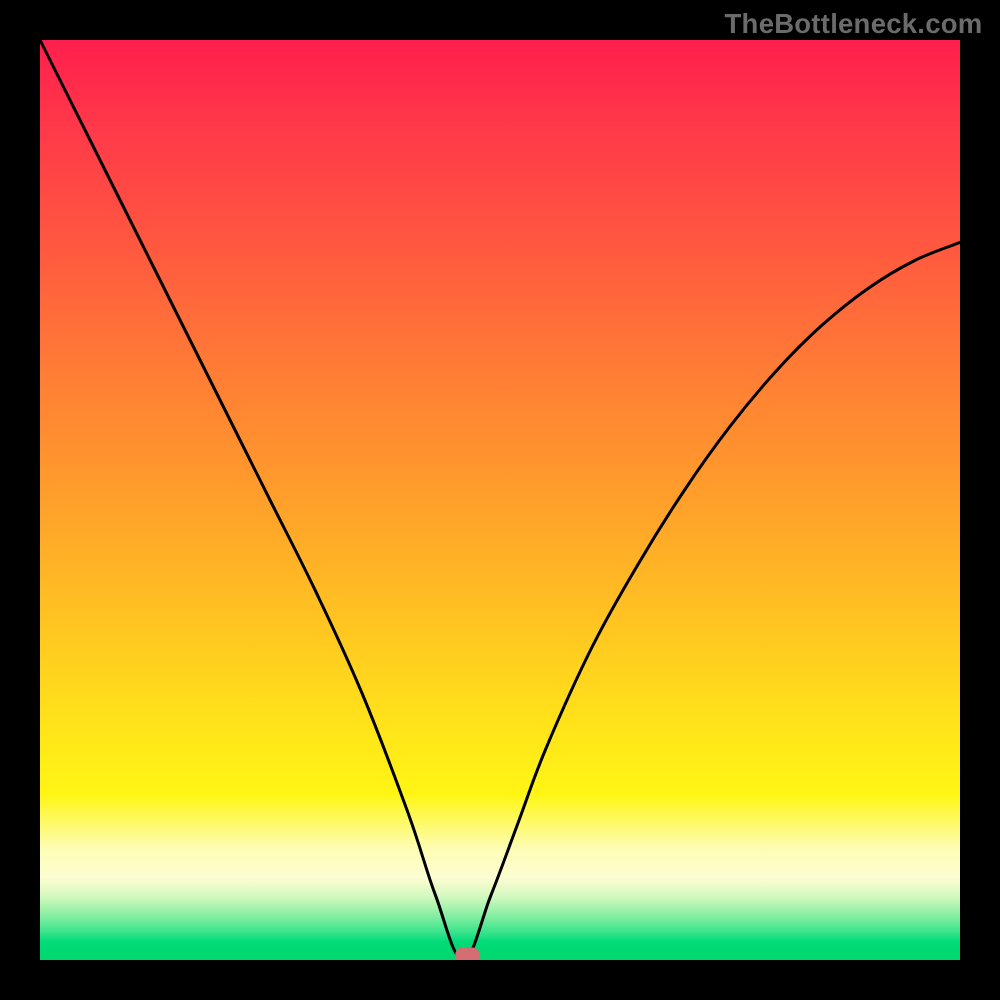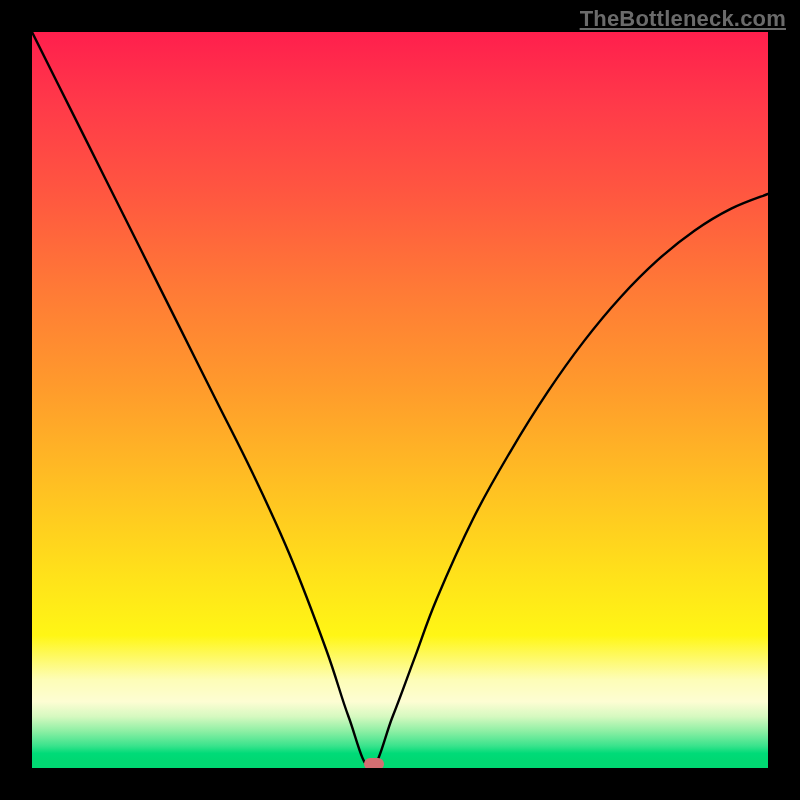--- a/index.html
+++ b/index.html
@@ -70,21 +70,20 @@
   .watermark {
     position: absolute;
     top: 6px;
     right: 14px;
     font-family: Arial, Helvetica, sans-serif;
     font-size: 22px;
     font-weight: 600;
     color: #6b6b6b;
     letter-spacing: 0.2px;
     user-select: none;
-    text-decoration: underline;
   }
 </style>
 </head>
 <body>
 
 <div class="frame">
   <div class="watermark">TheBottleneck.com</div>
 
   <div class="plot-area">
     <div class="gradient-bg"></div>

